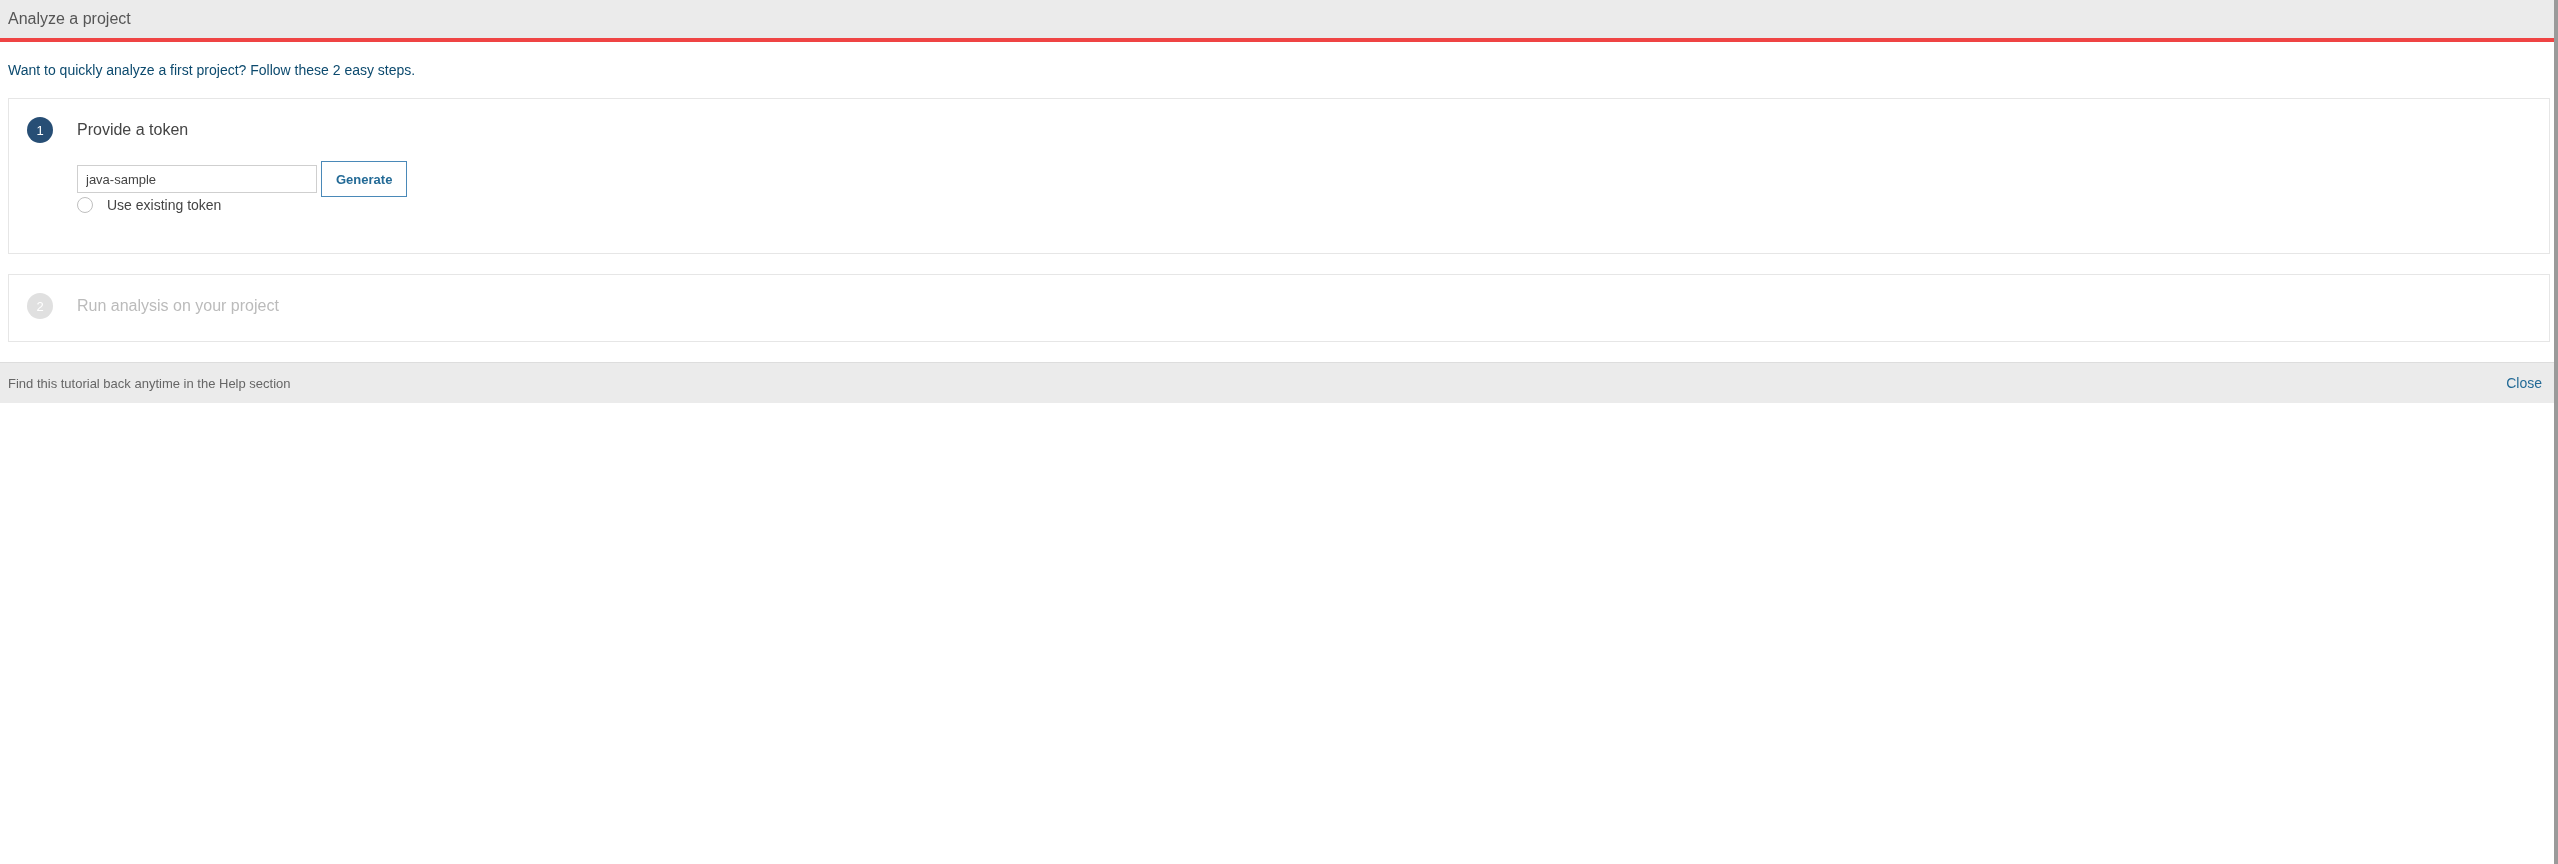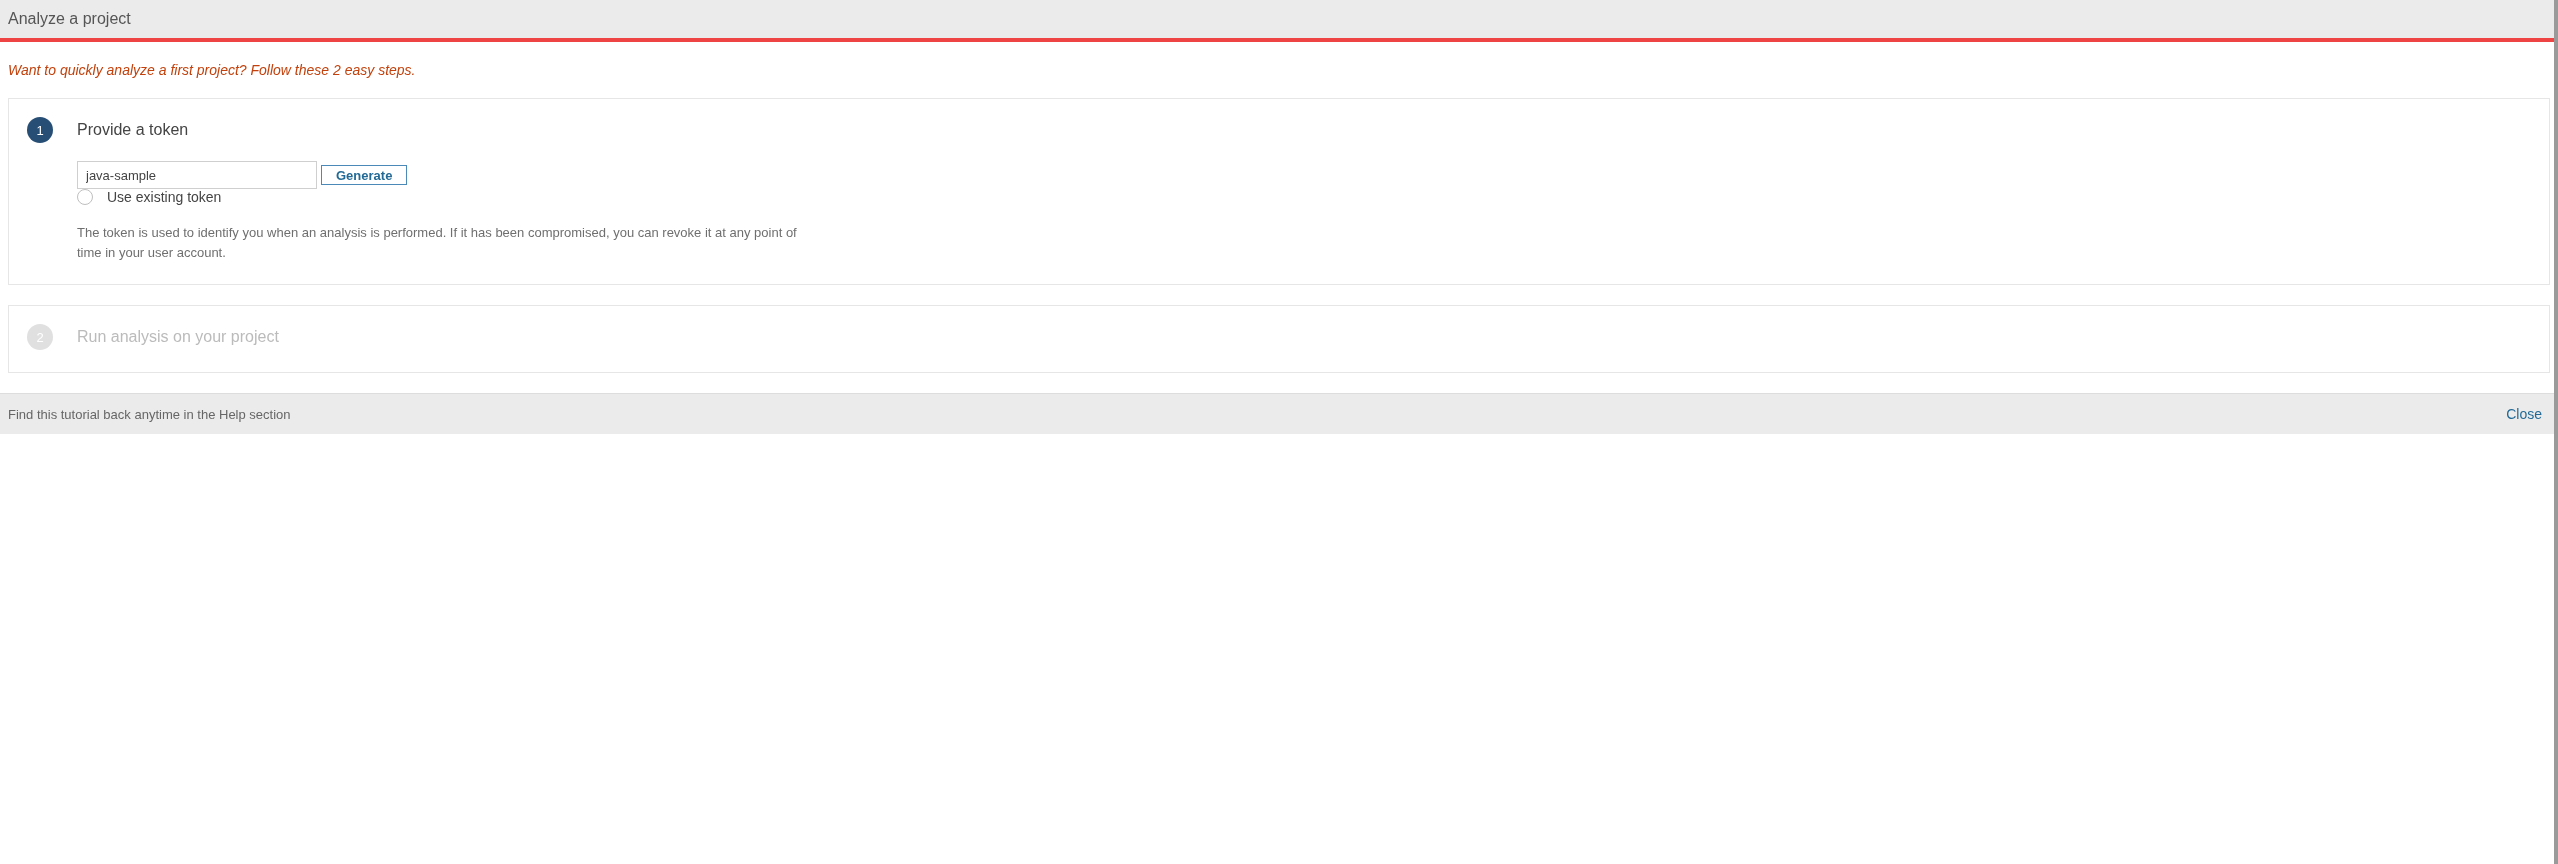--- a/index.html
+++ b/index.html
@@ -20,22 +20,21 @@
       padding: 10px 8px;
       font-size: 16px;
       color: #555;
     }
     .content {
       padding: 20px 8px 0 8px;
     }
     .intro {
       margin-bottom: 20px;
       font-size: 14px;
-      color: #c2410c;
-      font-style: italic;
+      color: #0c4a6e;
     }
     .step-panel {
       border: 1px solid #e6e6e6;
       background: #fafafa00;
       padding: 18px 18px 22px 18px;
       margin-bottom: 20px;
     }
     .step-header {
       display: flex;
       align-items: center;
@@ -109,21 +108,21 @@
     .token-input {
       width: 240px;
       height: 28px;
       border: 1px solid #cfcfcf;
       padding: 4px 8px;
       font-size: 13px;
       color: #444;
       background: #fff;
     }
     .generate-btn {
-      height: 20px;
+      height: 36px;
       padding: 0 14px;
       background: #fff;
       border: 1px solid #4a89b8;
       color: #236a96;
       font-size: 13px;
       font-weight: 600;
       cursor: pointer;
     }
     .help-text {
       font-size: 13px;
@@ -179,21 +178,20 @@
       <div class="token-row">
         <input class="token-input" type="text" value="java-sample" style="">
         <button class="generate-btn">Generate</button>
       </div>
 
       <div class="radio-line">
         <span class="radio"></span>
         <span class="radio-label">Use existing token</span>
       </div>
 
-      <p class="help-text">The token is used to identify you when an analysis is performed. If it has been compromised, you can revoke it at any point of time in your user account.</p>
 
     </div>
   </div>
 
   <div class="step-panel">
     <div class="step-header" style="margin-bottom:0;">
       <span class="step-badge muted">2</span>
       <span class="step-title muted">Run analysis on your project</span>
     </div>
   </div>

